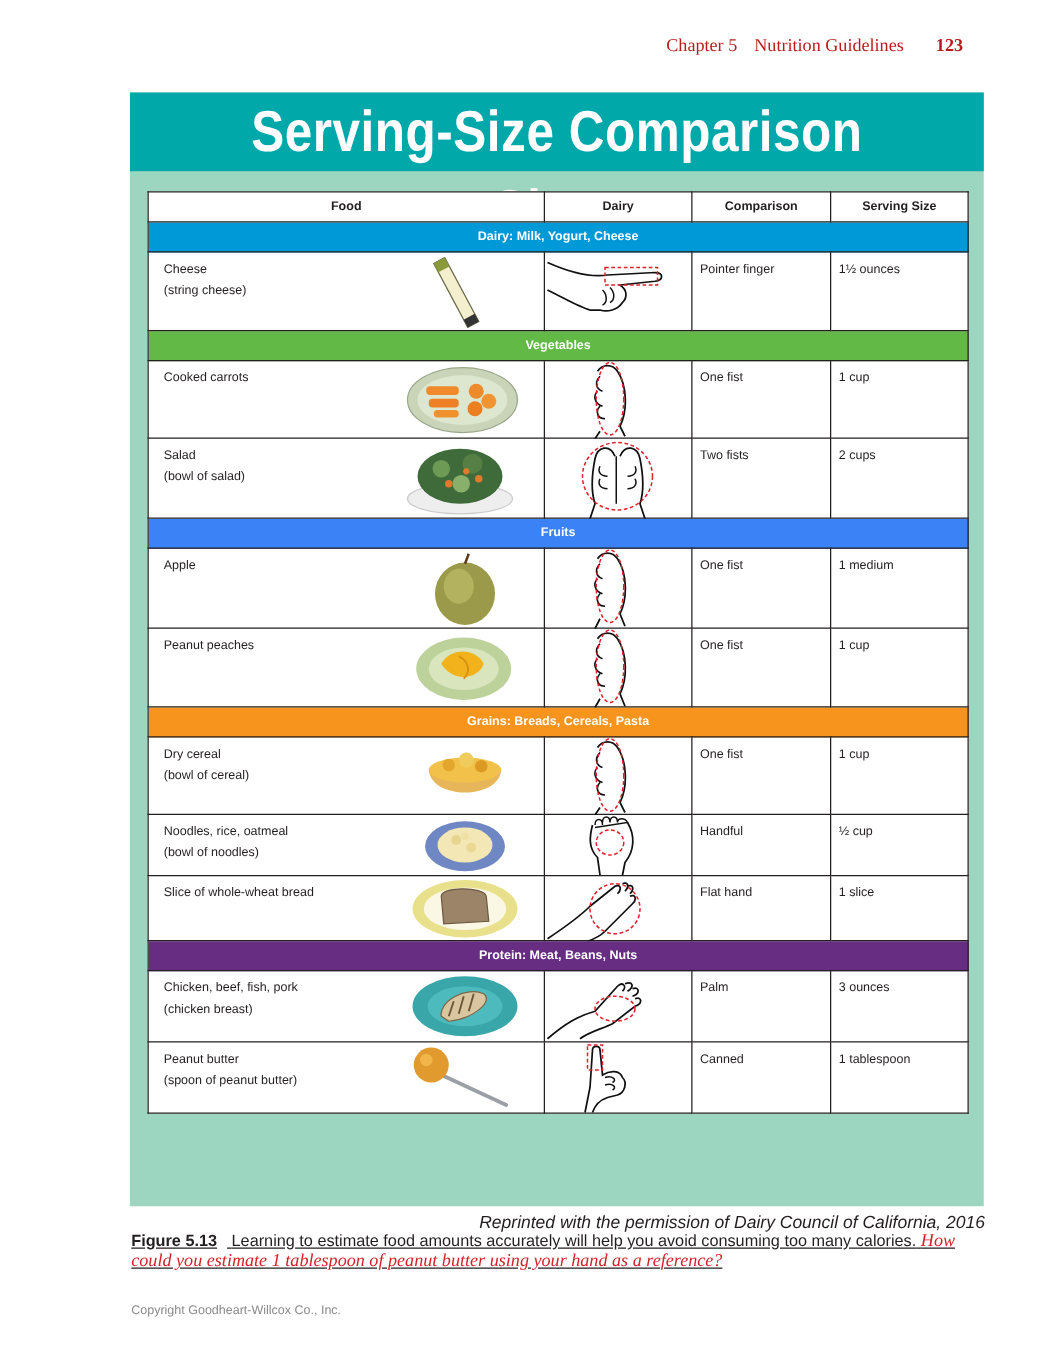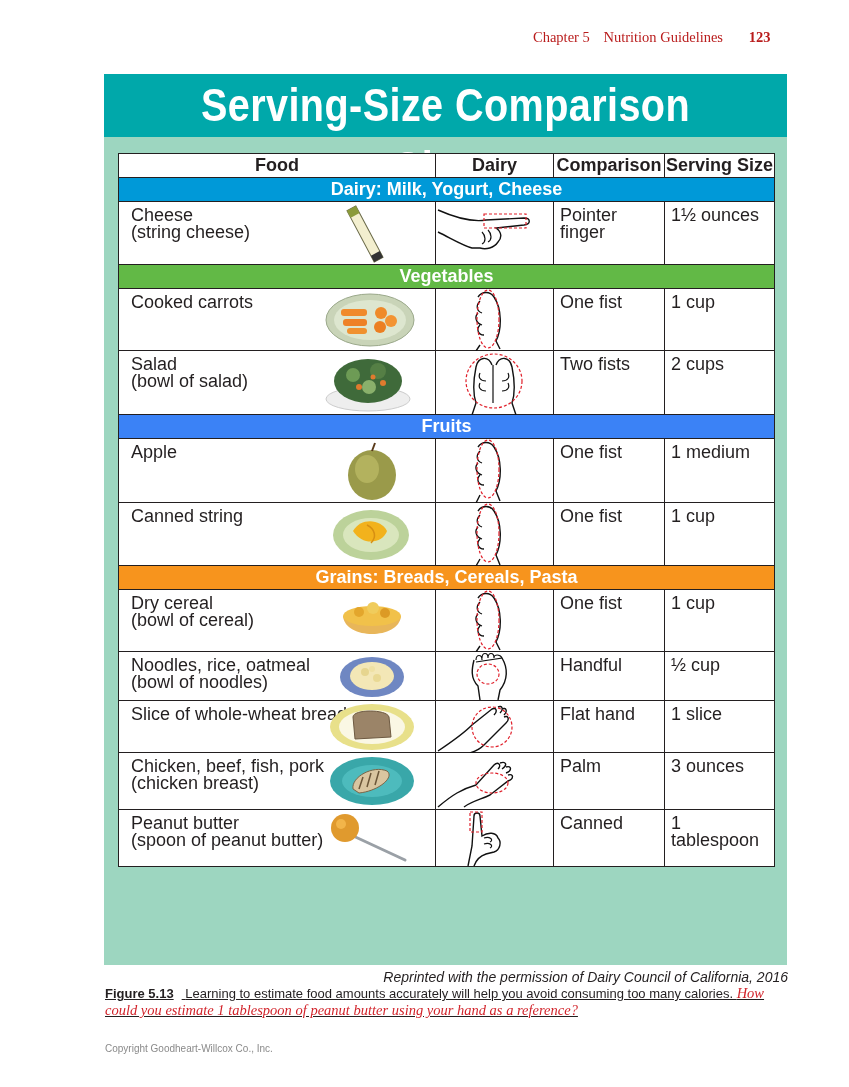--- a/index.html
+++ b/index.html
@@ -4,21 +4,21 @@
 <style>
   html,body{margin:0;padding:0;background:#fff;}
   body{width:849px;height:1087px;position:relative;overflow:hidden;font-family:"Liberation Sans",sans-serif;color:#231f20;}
   .running-head{position:absolute;top:29px;left:533px;font-family:"Liberation Serif",serif;font-size:14.5px;color:#b91c1c;white-space:nowrap;}
   .running-head .pg{font-weight:bold;margin-left:22px;}
   .running-head .sep{display:inline-block;width:10px;}
   .panel{position:absolute;left:104px;top:74px;width:683px;height:891px;background:#9dd6c0;}
   .banner{position:absolute;left:104px;top:74px;width:683px;height:63px;background:#00a8aa;color:#fff;font-weight:bold;font-size:46px;text-align:center;line-height:63px;letter-spacing:0.5px;transform-origin:center;}
   .banner span{display:inline-block;transform:scaleX(0.86);}
   table.chart{position:absolute;left:118px;top:153px;width:656px;border-collapse:collapse;background:#fff;table-layout:fixed;}
-  table.chart td, table.chart th{border:1px solid #231f20;padding:0;vertical-align:top;font-size:18px;}
+  table.chart td, table.chart th{border:1px solid #231f20;padding:0;vertical-align:top;font-size:10px;}
   th{font-weight:bold;height:23px;text-align:center;vertical-align:middle !important;font-size:14px;}
   .band td{color:#fff;font-weight:bold;text-align:center;height:23px;vertical-align:middle !important;border-left:1px solid #231f20;border-right:1px solid #231f20;}
   .cell-food{position:relative;padding:5px 12px !important;line-height:17px;}
   .cell-text{padding:5px 6px !important;line-height:17px;}
   .food-img{position:absolute;}
   .sym{position:relative;}
   .sym svg{position:absolute;left:0;top:0;}
   .credit{position:absolute;top:969px;right:61px;font-size:14px;font-style:italic;color:#231f20;}
   .caption{position:absolute;top:985px;left:105px;width:690px;font-size:13px;line-height:16px;color:#231f20;text-decoration:underline;}
   .caption .fig{font-weight:bold;margin-right:8px;}
@@ -150,21 +150,21 @@
             <path d="M42 8 C46 2,54 2,58 8 C66 20,66 40,60 52 L64 62 M44 56 L40 64" fill="none" stroke="#111" stroke-width="1.4"></path>
             <path d="M44 12 C40 16,40 22,46 24 M42 24 C38 28,40 34,46 36 M44 36 C40 40,42 46,48 46" fill="none" stroke="#111" stroke-width="1.3"></path>
             <ellipse cx="52" cy="30" rx="11" ry="29" fill="none" stroke="#e0202b" stroke-width="1.2" stroke-dasharray="3 2"></ellipse>
           </svg>
     </td>
     <td class="cell-text">One fist</td>
     <td class="cell-text">1 medium</td>
   </tr>
   <tr style="height:63px">
     <td class="cell-food">
-      <div>Canned string</div>
+      <div>Peanut peaches</div>
       <div></div>
       <svg class="food-img" style="left:212px;top:4px" width="80" height="54">
             <ellipse cx="40" cy="28" rx="38" ry="25" fill="#bcd29a"></ellipse>
             <ellipse cx="40" cy="28" rx="28" ry="17" fill="#d9e6bd"></ellipse>
             <path d="M22 24 C30 10,50 12,56 24 C52 36,32 40,22 24 Z" fill="#f2b21c"></path>
             <path d="M36 18 C44 22,46 30,40 36" fill="none" stroke="#d68f12" stroke-width="1.5"></path>
           </svg>
     </td>
     <td class="sym">
       <svg width="118" height="63">
@@ -237,20 +237,23 @@
     <td class="sym">
       <svg width="118" height="52">
             <path d="M2 50 C20 38,30 30,36 24 L56 8 C60 6,62 10,58 14 M62 6 C66 4,68 8,64 12 M66 8 C70 6,72 10,68 14 M68 16 C72 14,74 18,70 22 L48 44 C44 48,40 50,34 52" fill="none" stroke="#111" stroke-width="1.4"></path>
             <ellipse cx="56" cy="26" rx="20" ry="20" fill="none" stroke="#e0202b" stroke-width="1.2" stroke-dasharray="3 2" transform="rotate(-30 56 26)"></ellipse>
           </svg>
     </td>
     <td class="cell-text">Flat hand</td>
     <td class="cell-text">1 slice</td>
   </tr>
 
+  <tr class="band">
+        <td colspan="4" style="background:#662d82">Protein: Meat, Beans, Nuts</td>
+      </tr>
   <tr style="height:57px">
     <td class="cell-food">
       <div>Chicken, beef, fish, pork</div>
       <div>(chicken breast)</div>
       <svg class="food-img" style="left:210px;top:2px" width="86" height="52">
             <ellipse cx="43" cy="26" rx="42" ry="24" fill="#39a7a9"></ellipse>
             <ellipse cx="43" cy="26" rx="30" ry="16" fill="#4dbbbd"></ellipse>
             <path d="M24 34 C22 22,44 10,58 16 C66 22,50 36,30 38 Z" fill="#d9c5a0" stroke="#7a6648"></path>
             <path d="M34 22 L30 34 M42 18 L38 32 M50 16 L46 30" stroke="#6b5638" stroke-width="1.5"></path>
           </svg>

